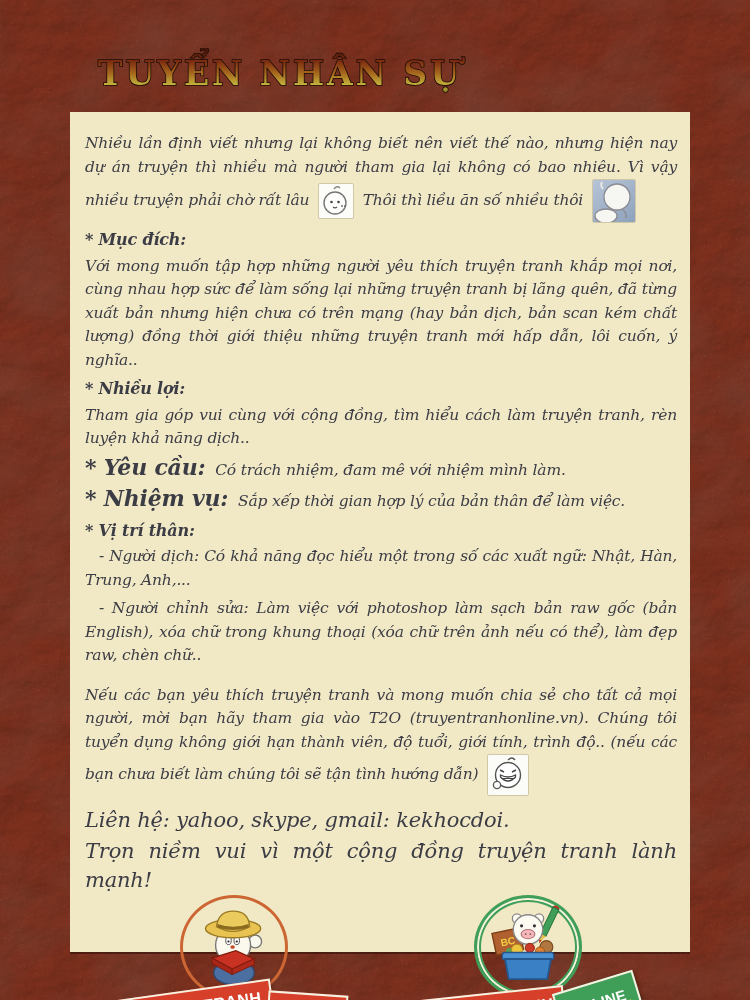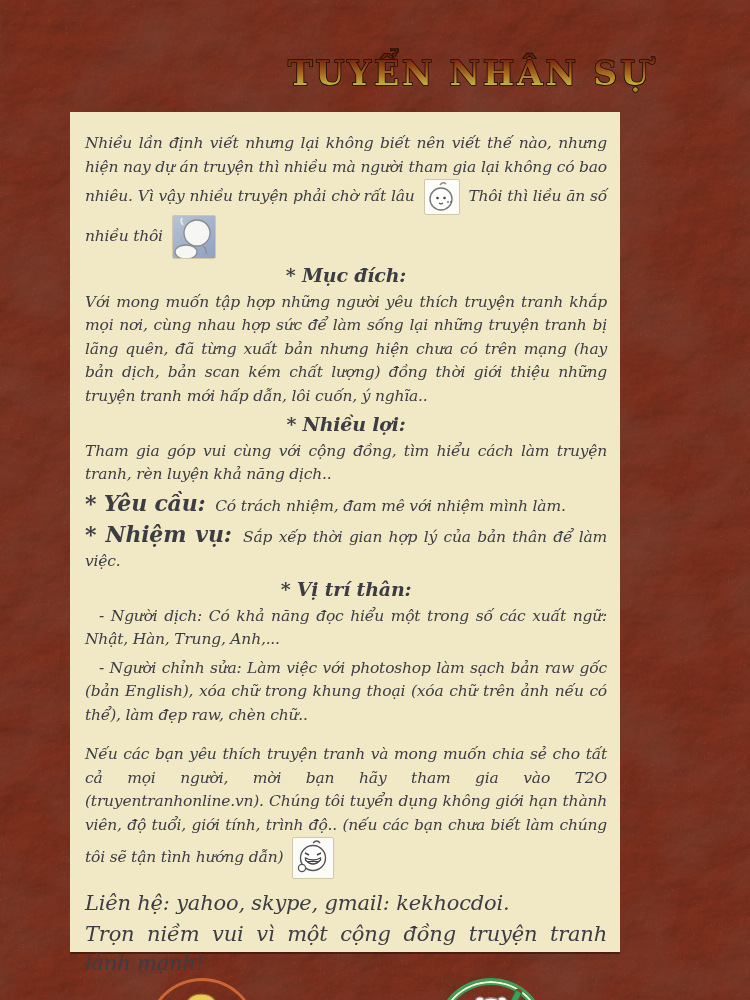--- a/index.html
+++ b/index.html
@@ -5,44 +5,44 @@
   html,body{margin:0;padding:0;}
   .page{
     position:relative;
     width:750px;height:1000px;
     overflow:hidden;
     background:#8e4a36;
     font-family:"DejaVu Serif",serif;
   }
   .bg-texture{position:absolute;left:0;top:0;width:750px;height:1000px;display:block;}
   .title-wrap{
-    position:absolute;left:0;top:48px;width:750px;text-align:right;z-index:3;
+    position:absolute;left:0;top:48px;width:750px;text-align:left;z-index:3;
   }
   .panel{
-    position:absolute;left:70px;top:112px;width:550px;height:840px;
+    position:absolute;left:70px;top:112px;width:620px;height:840px;
     background:#f1e9c6;
     z-index:2;
     box-sizing:border-box;
     padding:20px 13px 0 15px;
     box-shadow:0 2px 0 rgba(40,15,8,.55);
   }
   .panel p{
     margin:0 0 5px 0;
     font-style:italic;
     font-size:15.5px;
     line-height:23.5px;
     letter-spacing:-0.2px;
     color:#3c3c45;
     text-align:justify;
   }
   .panel p.head{
     font-weight:bold;
-    font-size:19px;
+    font-size:16px;
     margin:2px 0 3px 0;
-    text-align:center;
+    text-align:left;
   }
   .inline-label{font-weight:bold;font-size:22px;margin-right:5px;}
   .dash-item{text-indent:14px;margin-bottom:3px;}
   .closing{margin-top:16px !important;}
   .center-line{
     text-align:left;
     font-size:21px !important;
     line-height:29px !important;
     margin:0 0 2px 0 !important;
   }

